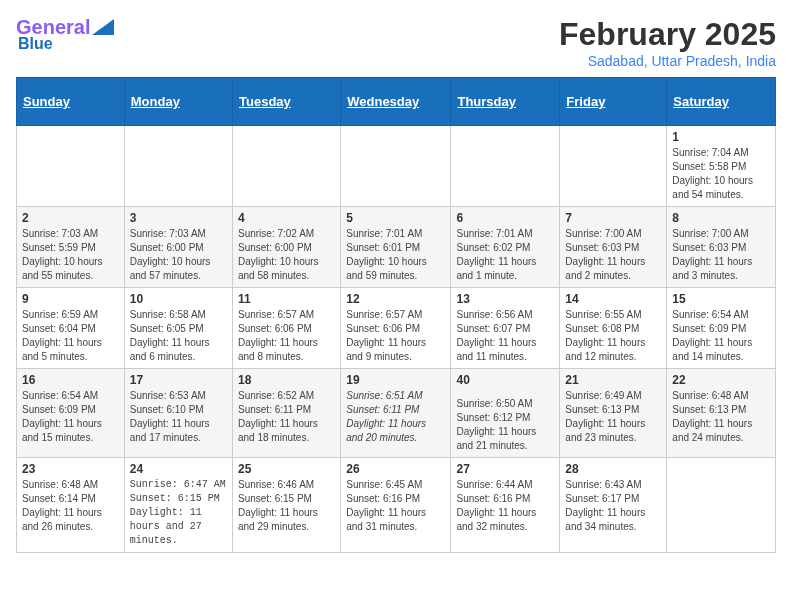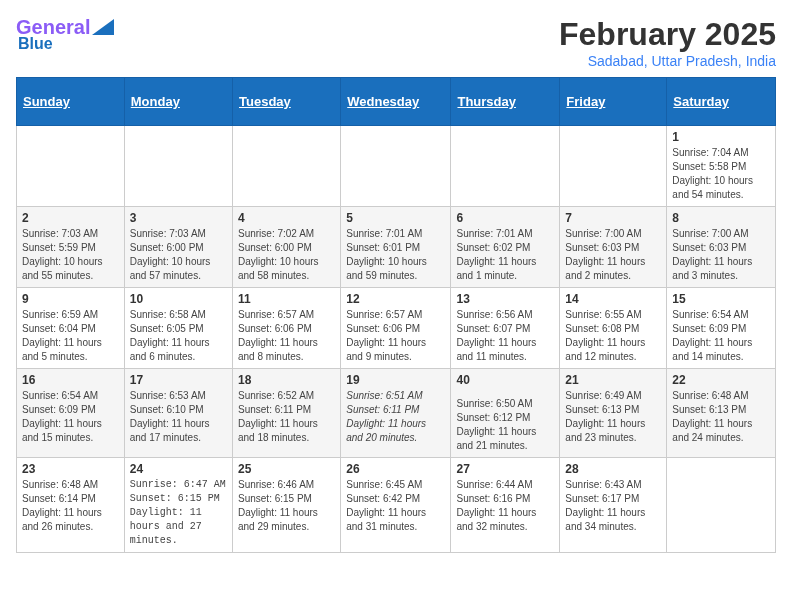--- a/index.html
+++ b/index.html
@@ -270,21 +270,21 @@
         </td>
         <td>
           <span class="day-num">25</span>
           <div class="day-info" style="white-space: pre-line;">Sunrise: 6:46 AM
 Sunset: 6:15 PM
 Daylight: 11 hours and 29 minutes.</div>
         </td>
         <td>
           <span class="day-num">26</span>
           <div class="day-info" style="white-space: pre-line;">Sunrise: 6:45 AM
-Sunset: 6:42 PM
+Sunset: 6:16 PM
 Daylight: 11 hours and 31 minutes.</div>
         </td>
         <td>
           <span class="day-num">27</span>
           <div class="day-info" style="white-space: pre-line;">Sunrise: 6:44 AM
 Sunset: 6:16 PM
 Daylight: 11 hours and 32 minutes.</div>
         </td>
         <td>
           <span class="day-num">28</span>

